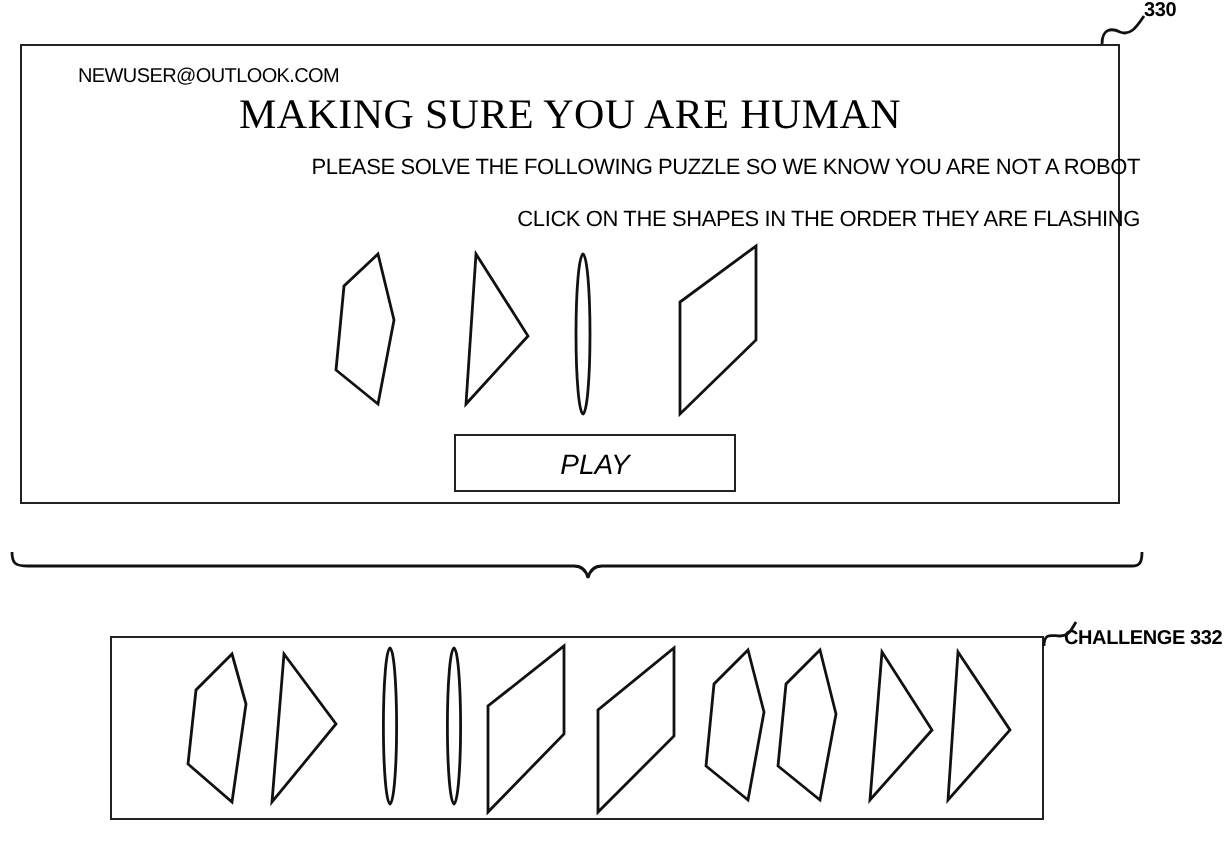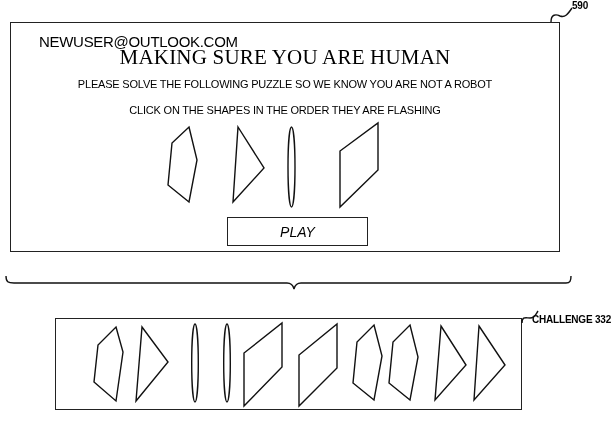--- a/index.html
+++ b/index.html
@@ -3,39 +3,39 @@
   <meta charset="utf-8">
   <style>
     html, body { margin: 0; padding: 0; background: #ffffff; }
     body { width: 615px; height: 422px; position: relative; overflow: hidden;
            font-family: "Liberation Sans", sans-serif; color: #000; }
     .abs { position: absolute; }
     .main-box { left: 10px; top: 22px; width: 550px; height: 230px;
                 border: 1.5px solid #222; box-sizing: border-box; }
     .ref-label { font-family: "Liberation Sans", sans-serif; font-weight: bold;
                  font-size: 10px; letter-spacing: -0.2px; }
-    .email { left: 39px; top: 33px; font-size: 15px; letter-spacing: -0.3px; text-align: center; }
+    .email { left: 39px; top: 33px; font-size: 10px; letter-spacing: -0.3px; text-align: center; }
     .title { left: 0; width: 570px; top: 45px; text-align: center;
              font-family: "Liberation Serif", serif; font-weight: normal;
              font-size: 21px; letter-spacing: 0.2px; }
-    .instr { left: 0; width: 570px; text-align: center; font-size: 11px; letter-spacing: -0.2px; }
+    .instr { left: 0; width: 570px; text-align: right; font-size: 11px; letter-spacing: -0.2px; }
     .instr1 { top: 78px; }
     .instr2 { top: 104px; }
     .play-btn { left: 227px; top: 217px; width: 141px; height: 29px;
                 border: 1.5px solid #222; box-sizing: border-box; background: #fff;
                 display: flex; align-items: center; justify-content: center;
                 font-style: italic; font-size: 14px; cursor: pointer; }
     .challenge-box { left: 55px; top: 318px; width: 467px; height: 92px;
                      border: 1.5px solid #222; box-sizing: border-box; }
     svg.overlay { position: absolute; left: 0; top: 0; }
   </style>
 </head>
 <body>
 
-<div class="abs ref-label" style="left:572px; top:0px;">590</div>
+<div class="abs ref-label" style="left:572px; top:0px;">330</div>
 <div class="abs ref-label" style="left:532px; top:314px;">CHALLENGE 332</div>
 
 <div class="abs main-box"></div>
 <div class="abs email">NEWUSER@OUTLOOK.COM</div>
 <div class="abs title">MAKING SURE YOU ARE HUMAN</div>
 <div class="abs instr instr1">PLEASE SOLVE THE FOLLOWING PUZZLE SO WE KNOW YOU ARE NOT A ROBOT</div>
 <div class="abs instr instr2">CLICK ON THE SHAPES IN THE ORDER THEY ARE FLASHING</div>
 <div class="abs play-btn">PLAY</div>
 
 <div class="abs challenge-box"></div>

